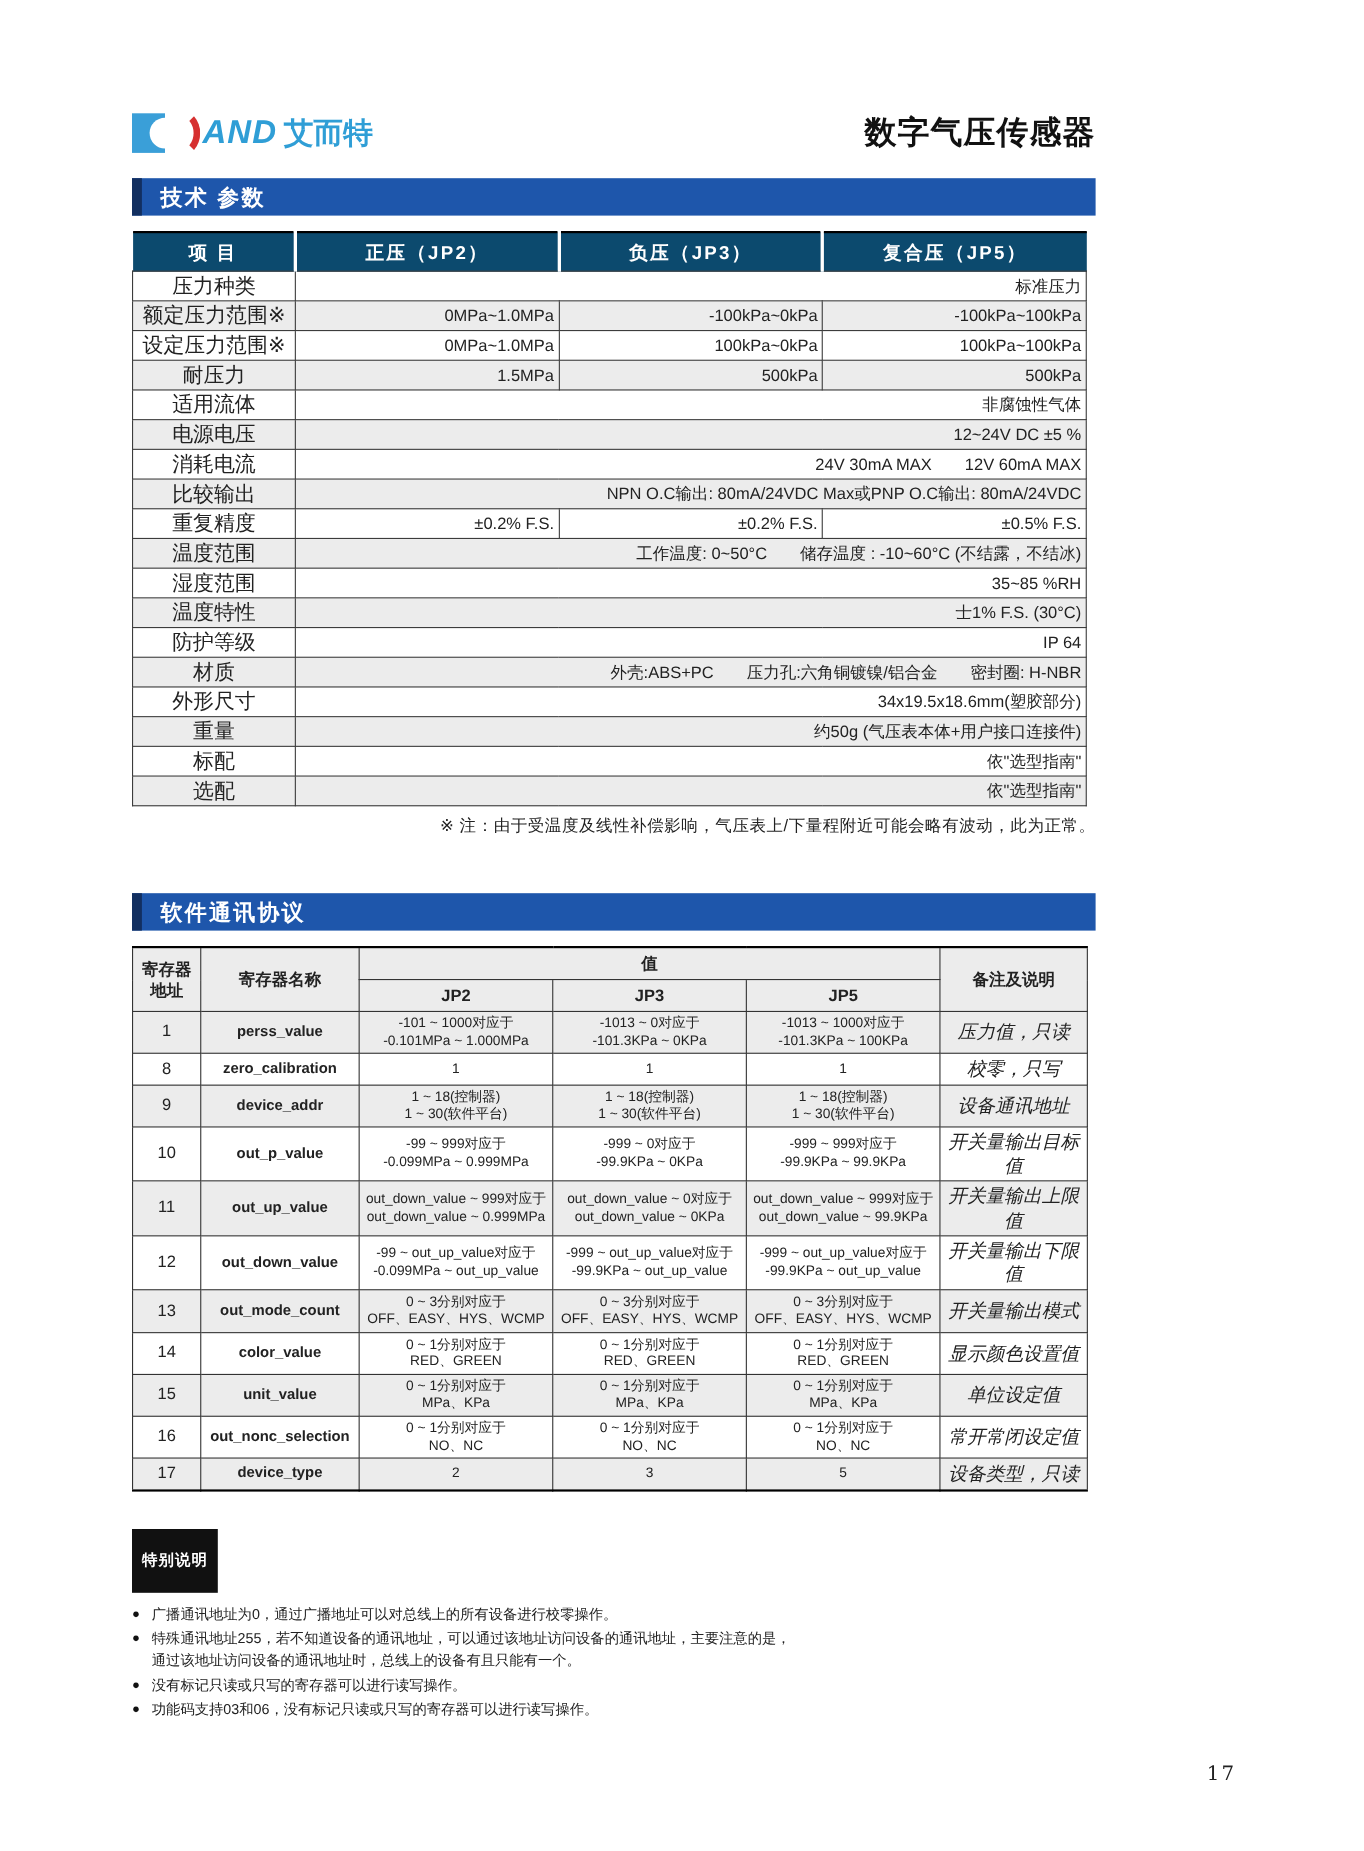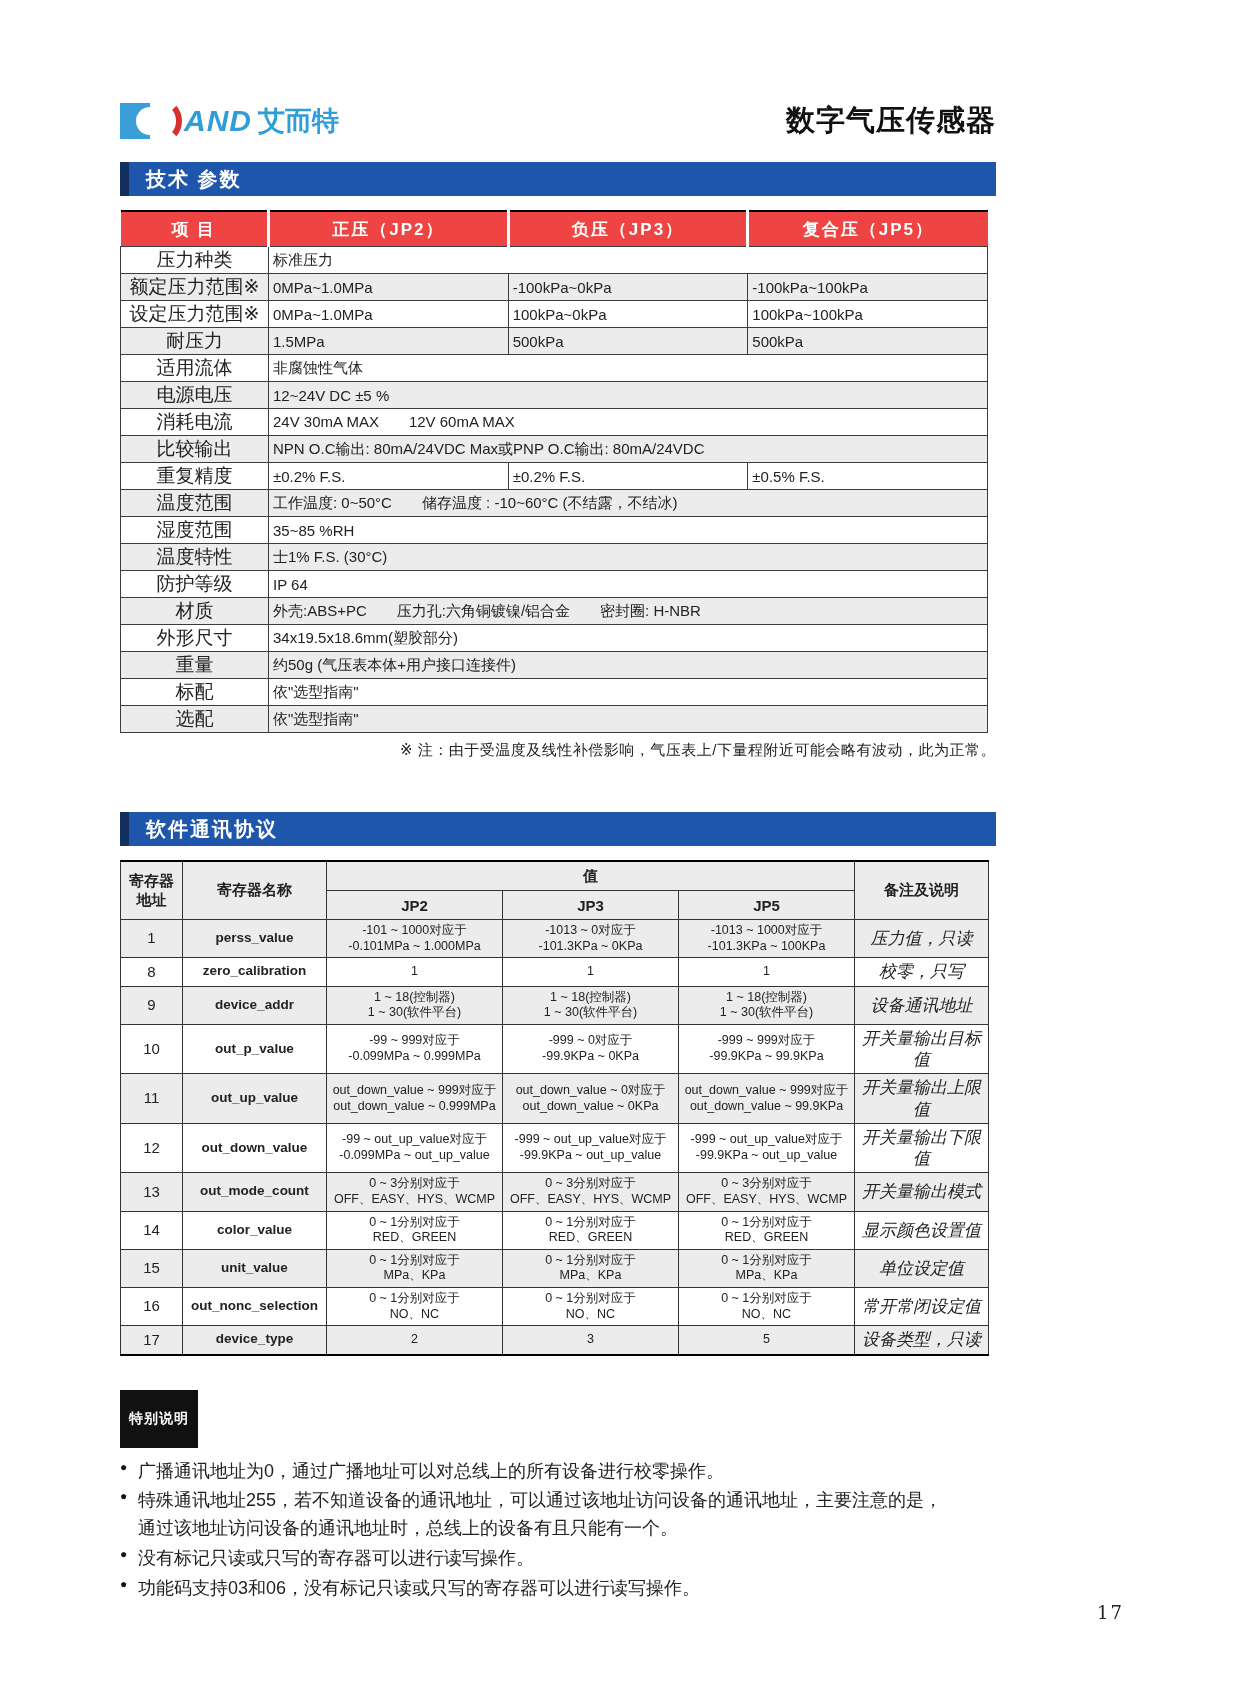--- a/index.html
+++ b/index.html
@@ -18,24 +18,24 @@
   .doc-title{font-size:29px;font-weight:bold;color:#111;letter-spacing:1px;}
 
   
   .bar{position:relative;height:34px;background:#1e56ab;margin-top:16px;display:flex;align-items:center;}
   .bar::before{content:"";position:absolute;left:0;top:0;width:9px;height:34px;background:#122f60;}
   .bar span{color:#fff;font-weight:bold;font-size:20px;padding-left:26px;letter-spacing:2px;text-align:center;}
 
   
   table{border-collapse:collapse;width:868px;table-layout:fixed;margin-top:14px;}
   .spec{border-top:2px solid #000;border-bottom:1px solid #333;}
-  .spec th{background:#ef4444;color:#fff;font-size:17px;font-weight:bold;height:32px;border-left:3px solid #fff;letter-spacing:2px;}
+  .spec th{background:#0c4a6e;color:#fff;font-size:17px;font-weight:bold;height:32px;border-left:3px solid #fff;letter-spacing:2px;}
   .spec th:first-child{border-left:none;}
   .spec col.c-lbl{width:148px;}
-  .spec td{border:1px solid #3c3c3c;text-align:left;font-size:15px;height:25px;padding:0 4px;white-space:pre-line;color:#222;}
+  .spec td{border:1px solid #3c3c3c;text-align:right;font-size:15px;height:25px;padding:0 4px;white-space:pre-line;color:#222;}
   .spec td.lbl{text-align:center;font-size:19px;}
   tr.shade td{background:#ececec;}
 
   
   .reg{border-top:2px solid #000;border-bottom:2px solid #000;}
   .reg col.c-addr{width:62px;}
   .reg col.c-name{width:144px;}
   .reg col.c-val{width:176px;}
   .reg col.c-rem{width:134px;}
   .reg th{background:#ececec;font-size:15px;font-weight:bold;border:1px solid #333;height:26px;white-space:pre-line;color:#222;}
@@ -44,21 +44,21 @@
   .reg td.rname{font-weight:bold;font-size:13.5px;}
   .reg td.remark{font-size:17px;font-style:italic;}
 
   .note{margin-top:8px;text-align:right;font-size:15px;color:#222;letter-spacing:0.5px;}
 
   .sec2-gap{margin-top:52px;}
 
   
   .badge{display:inline-block;background:#111;color:#fff;font-size:14px;font-weight:bold;padding:20px 9px;margin-top:34px;letter-spacing:1px;}
   ul.bullets{list-style:none;margin:10px 0 0 0;padding:0;}
-  ul.bullets li{position:relative;padding-left:18px;font-size:18px;line-height:1.55;color:#222;white-space:pre-line;margin-bottom:2px;}
+  ul.bullets li{position:relative;padding-left:18px;font-size:13px;line-height:1.55;color:#222;white-space:pre-line;margin-bottom:2px;}
   ul.bullets li::before{content:"●";position:absolute;left:0;top:0;font-size:12px;color:#111;}
 
   .pagenum{position:absolute;right:116px;bottom:48px;font-family:"DejaVu Serif","Liberation Serif",serif;font-size:18px;color:#222;letter-spacing:2px;}
 </style>
 </head>
 <body>
 
 <div class="page">
   <div class="content">
 

